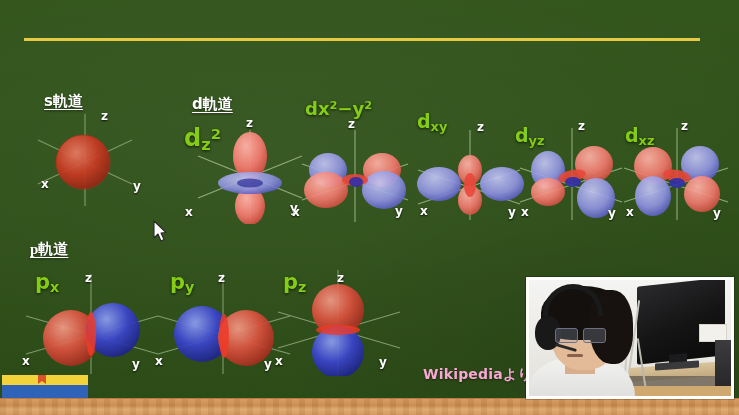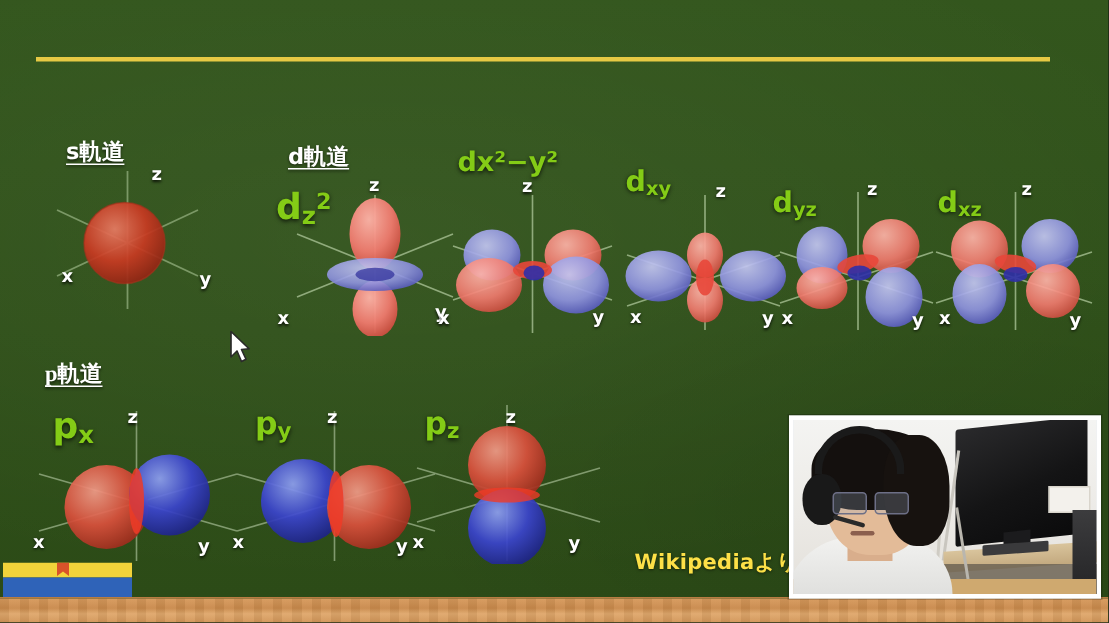--- a/index.html
+++ b/index.html
@@ -58,21 +58,21 @@
     text-shadow:0 1px 2px rgba(0,0,0,0.8);line-height:1;
   }
   
   .orb{position:absolute;}
   .orb svg{display:block;}
   
   #cursor{position:absolute;left:153px;top:220px;width:16px;height:24px;}
   
   #wiki{
     position:absolute;left:423px;top:366px;
-    color:#fde047;font-size:14px;font-weight:700;letter-spacing:0.2px;
+    color:#f9a8d4;font-size:14px;font-weight:700;letter-spacing:0.2px;
     text-shadow:0 1px 2px rgba(0,0,0,0.5);white-space:nowrap;
   }
   
   #book{position:absolute;left:2px;top:375px;width:88px;height:24px;}
   
   #cam{
     position:absolute;left:526px;top:277px;width:208px;height:122px;
     border:3px solid #ffffff;box-sizing:border-box;
     background:#dfe3e6;overflow:hidden;
     box-shadow:0 0 0 1px rgba(0,0,0,0.2);
@@ -276,21 +276,21 @@
       <ellipse cx="57" cy="48" rx="14" ry="6" fill="#e8473a" opacity="0.9" transform="rotate(10 57 48)"></ellipse>
       <ellipse cx="57" cy="55" rx="8" ry="5" fill="#2f2fa8" opacity="0.9"></ellipse>
     </svg>
   </div>
   <div class="ax" style="left:681px;top:120px;">z</div>
   <div class="ax" style="left:626px;top:206px;">x</div>
   <div class="ax" style="left:713px;top:207px;">y</div>
 
   <div class="sec-head" style="left:30px;top:240px;font-family:Liberation Serif, serif;">p軌道</div>
 
-  <div class="orb-label" style="left:35px;top:272px;font-size:24px;">
+  <div class="orb-label" style="left:35px;top:272px;font-size:21px;">
     <span>p</span><sub>x</sub>
   </div>
   <div class="orb" style="left:18px;top:272px;">
     <svg width="146" height="104" viewBox="0 0 146 104">
       <g stroke="#8aa378" stroke-width="1.1" opacity="0.9">
         <line x1="73" y1="2" x2="73" y2="102"></line>
         <line x1="8" y1="82" x2="140" y2="44"></line>
         <line x1="8" y1="44" x2="140" y2="82"></line>
       </g>
       <radialGradient id="prd" cx="36%" cy="32%" r="72%">

